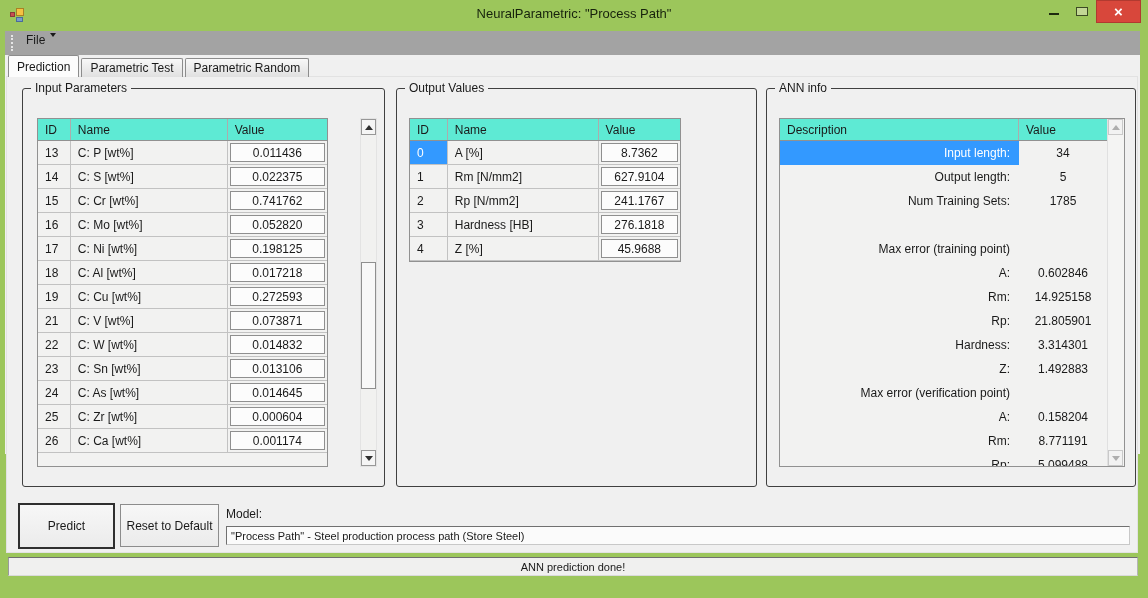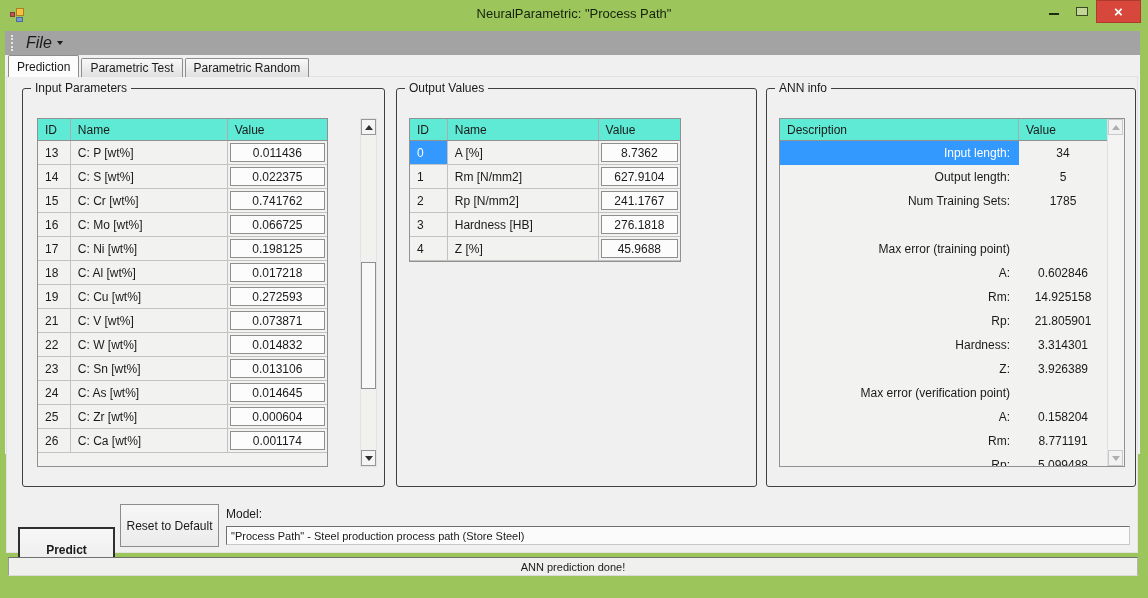--- a/index.html
+++ b/index.html
@@ -20,21 +20,21 @@
   .btn-min{position:absolute;left:1042px;top:0;width:24px;height:22px;cursor:default;}
   .btn-min .dash{position:absolute;left:7px;top:13px;width:10px;height:2px;background:#1d2a10;}
   .btn-max{position:absolute;left:1070px;top:0;width:24px;height:22px;}
   .btn-max .box{position:absolute;left:6px;top:7px;width:12px;height:9px;border:1px solid #3c4a24;background:#c2d795;}
   .btn-close{position:absolute;left:1096px;top:0;width:45px;height:23px;background:var(--closered);
              color:#fff;font-size:15px;font-weight:bold;text-align:center;line-height:22px;border:1px solid #b13a30;}
 
   
   .menubar{position:absolute;left:5px;top:31px;width:1135px;height:24px;background:var(--menugray);}
   .grip{position:absolute;left:6px;top:4px;height:16px;border-left:2px dotted #e6e6e6;}
-  .menu-item{position:absolute;left:13px;top:2px;height:20px;padding:0 8px;display:flex;align-items:center;gap:5px;font-size:16px;font-style:italic;}
+  .menu-item{position:absolute;left:13px;top:2px;height:20px;padding:0 8px;display:flex;gap:5px;font-size:12px;}
   .caret{width:0;height:0;border-left:3px solid transparent;border-right:3px solid transparent;border-top:4px solid #1a1a1a;}
 
   
   .client{position:absolute;left:5px;top:55px;width:1135px;height:399px;background:var(--clientbg);}
   .tabpage{position:absolute;left:1px;top:21px;width:1132px;height:477px;border:1px solid #e2e2e2;background:var(--clientbg);}
 
   .tabs{position:absolute;left:3px;top:0;height:22px;display:flex;align-items:flex-end;gap:2px;z-index:2;}
   .tab{height:19px;padding:0 8px;display:flex;align-items:center;font-size:12px;
        background:linear-gradient(#f8f8f8,#e0e0e0);border:1px solid #8c8c8c;border-bottom:none;border-radius:2px 2px 0 0;}
   .tab.selected{height:22px;background:#fcfcfc;z-index:3;}
@@ -81,21 +81,21 @@
   .tri-down{width:0;height:0;border-left:4px solid transparent;border-right:4px solid transparent;border-top:5px solid #2f2f2f;}
   .sb-thumb{position:absolute;left:0;top:143px;width:15px;height:127px;background:#f8f8f8;border:1px solid #8f8f8f;}
   #ann-sb{position:absolute;right:0;top:0;width:17px;height:347px;background:#f4f4f3;border-left:1px solid #e0e0e0;}
   #ann-sb .sb-btn{border-color:#c9c9c9;background:#f2f2f2;}
   #ann-sb .tri-up{border-bottom-color:#aeaeae;}
   #ann-sb .tri-down{border-top-color:#aeaeae;}
 
   
   .btn{position:absolute;display:flex;align-items:center;justify-content:center;font-size:12px;
        background:linear-gradient(#f7f7f7,#ebebeb);cursor:default;}
-  #btn-predict{left:13px;top:472px;width:97px;height:46px;border:2px solid #2f2f2f;font-weight:bold;}
+  #btn-predict{left:13px;top:448px;width:97px;height:46px;border:2px solid #2f2f2f;}
   #btn-reset{left:115px;top:449px;width:99px;height:43px;border:1px solid #8c8c8c;}
   .model-label{position:absolute;left:221px;top:452px;font-size:12px;}
   .model-box{position:absolute;left:221px;top:471px;width:904px;height:19px;background:#fbfbfb;
              border:1px solid;border-color:#707070 #c8c8c8 #c8c8c8 #707070;
              font-size:11px;display:flex;align-items:center;padding-left:4px;white-space:nowrap;overflow:hidden;}
   .statusbar{position:absolute;left:3px;top:502px;width:1130px;height:19px;background:#f0f0ef;
              border:1px solid;border-color:#6f6f6f #b5b5b5 #dadada #9a9a9a;
              font-size:11px;display:flex;align-items:center;justify-content:center;}
 </style>
 </head>
@@ -167,21 +167,21 @@
               <div class="cell c-name">C: Cr [wt%]</div>
               <div class="cell c-value">
                 <div class="valbox">0.741762</div>
               </div>
             </div>
 
             <div class="grid-row">
               <div class="cell c-id">16</div>
               <div class="cell c-name">C: Mo [wt%]</div>
               <div class="cell c-value">
-                <div class="valbox">0.066725</div>
+                <div class="valbox">0.052820</div>
               </div>
             </div>
 
             <div class="grid-row">
               <div class="cell c-id">17</div>
               <div class="cell c-name">C: Ni [wt%]</div>
               <div class="cell c-value">
                 <div class="valbox">0.198125</div>
               </div>
             </div>
@@ -365,21 +365,21 @@
               <div class="cell c-val">21.805901</div>
             </div>
 
             <div class="grid-row">
               <div class="cell c-desc">Hardness:</div>
               <div class="cell c-val">3.314301</div>
             </div>
 
             <div class="grid-row">
               <div class="cell c-desc">Z:</div>
-              <div class="cell c-val">3.926389</div>
+              <div class="cell c-val">1.492883</div>
             </div>
 
             <div class="grid-row">
               <div class="cell c-desc">Max error (verification point)</div>
               <div class="cell c-val"></div>
             </div>
 
             <div class="grid-row">
               <div class="cell c-desc">A:</div>
               <div class="cell c-val">0.158204</div>

